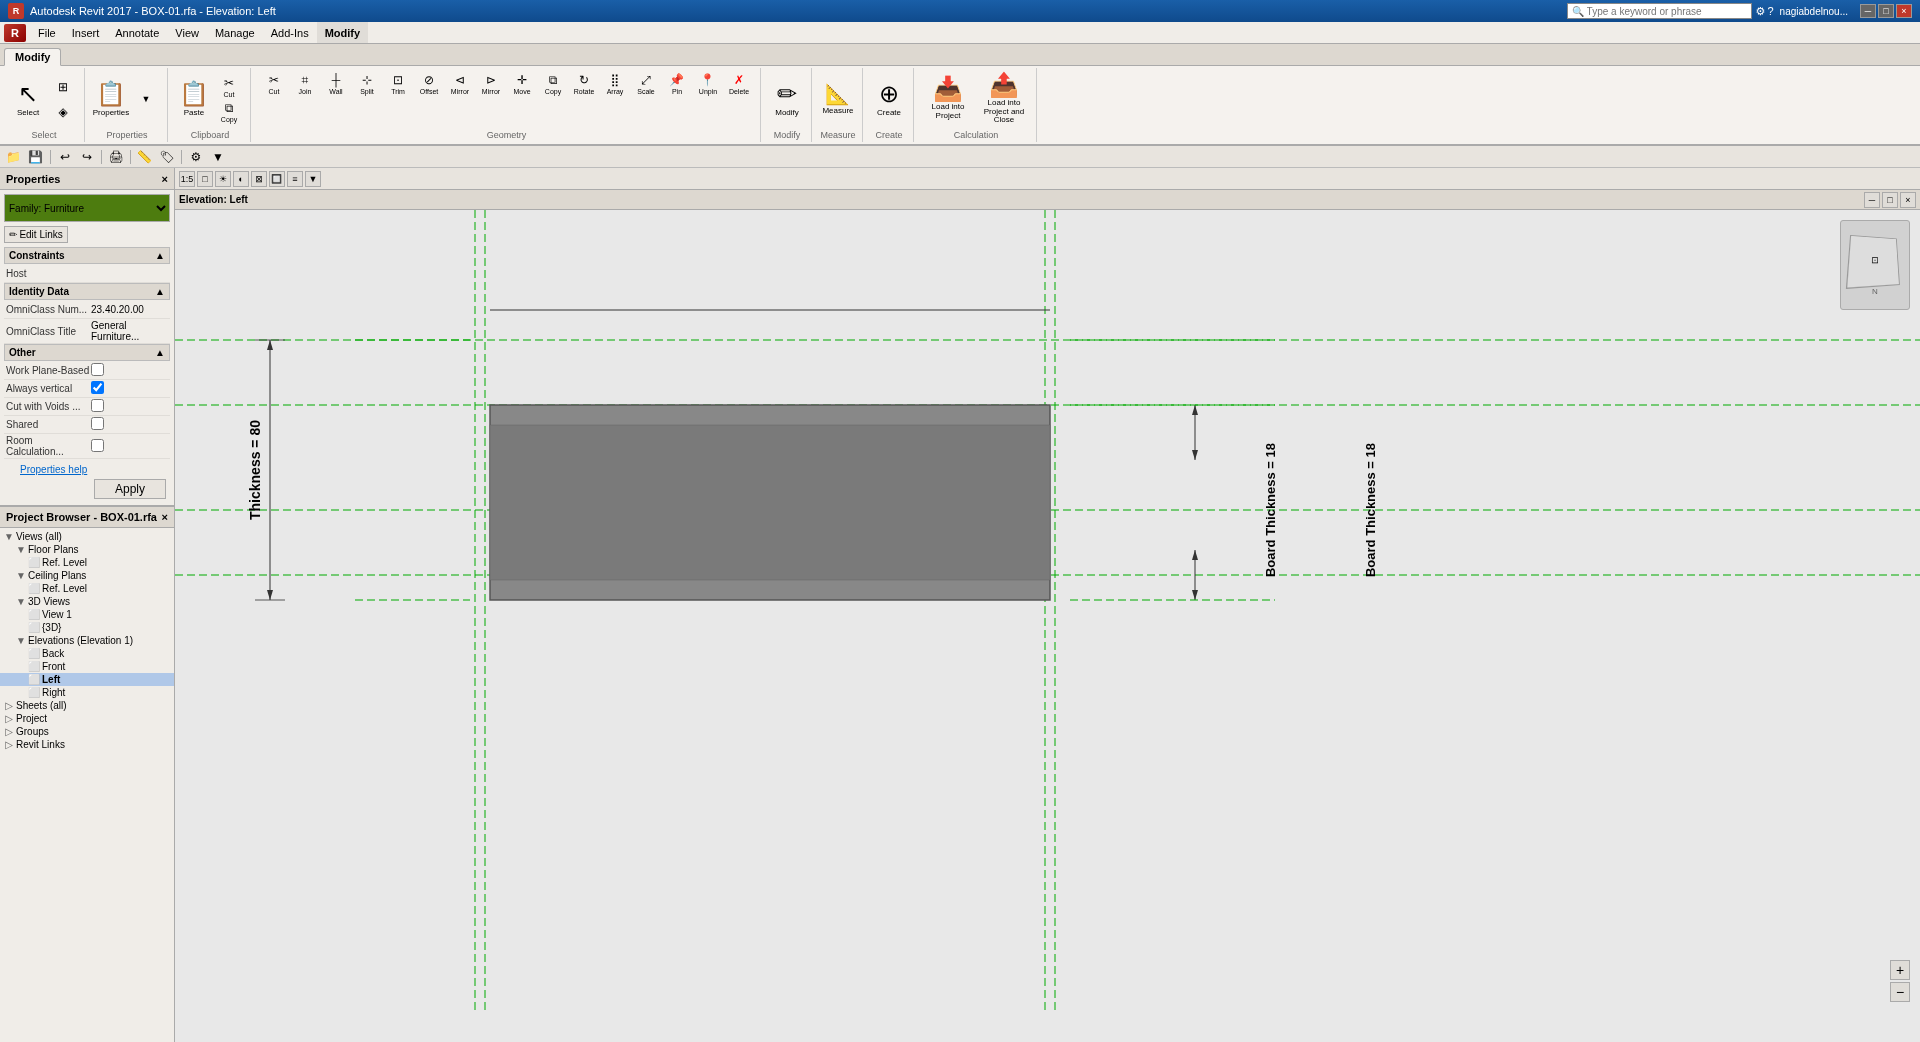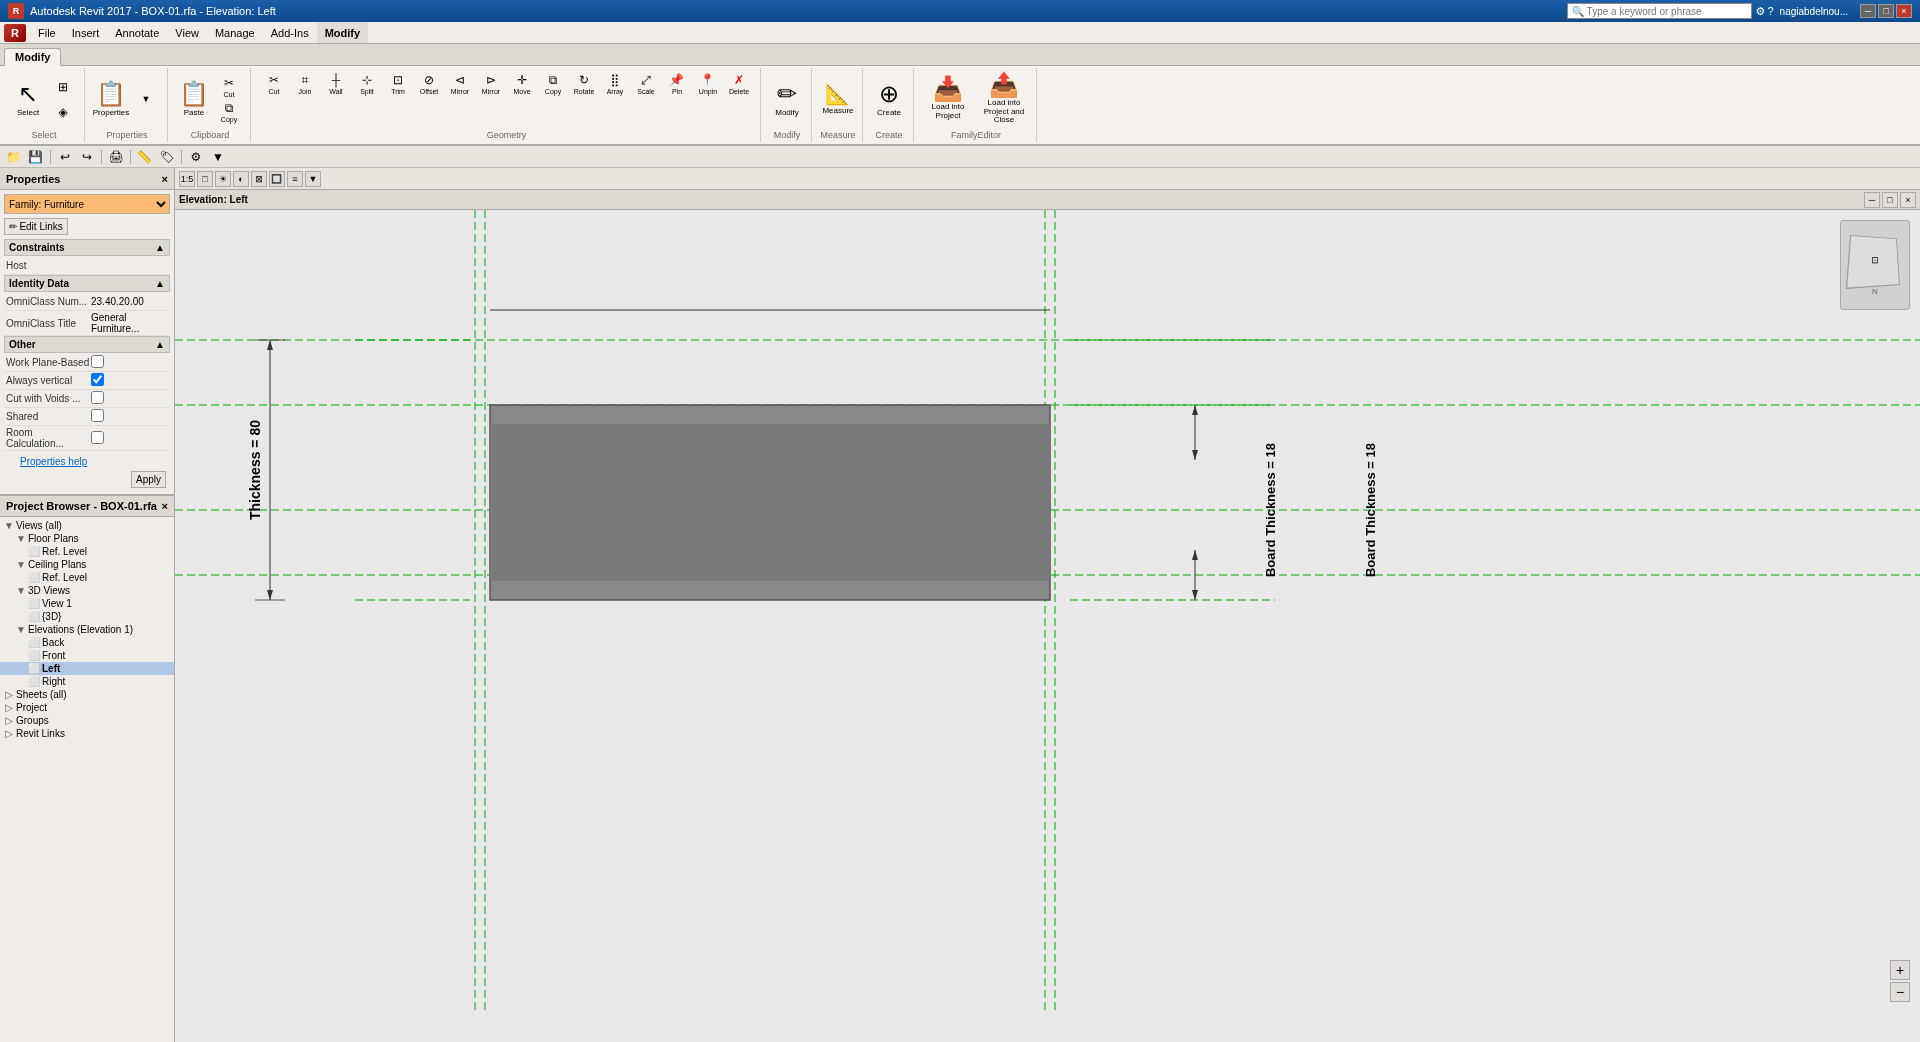--- a/index.html
+++ b/index.html
@@ -174,23 +174,23 @@
     }
     #properties-body { padding: 4px; }
     .prop-family-row {
       display: flex;
       align-items: center;
       gap: 4px;
       margin-bottom: 4px;
     }
     .prop-family-select {
       flex: 1;
-      height: 20px;
+      height: 28px;
       font-size: 10px;
-      background: #fdba74;
+      background: #4d7c0f;
       border: 1px solid #aaa;
     }
     .prop-edit-btn {
       display: flex;
       align-items: center;
       gap: 2px;
       padding: 2px 4px;
       font-size: 10px;
       background: #e8e4de;
       border: 1px solid #aaa;
@@ -215,21 +215,21 @@
       min-height: 18px;
       padding: 1px 2px;
       border-bottom: 1px solid #e0ddd8;
     }
     .prop-label { width: 85px; font-size: 10px; color: #333; flex-shrink: 0; }
     .prop-value { flex: 1; font-size: 10px; }
     .prop-value input[type="checkbox"] { margin: 0; }
     .prop-help { margin: 4px; }
     .prop-help a { font-size: 10px; color: #0066cc; text-decoration: underline; cursor: pointer; padding-left: 12px; }
     .prop-apply { display: flex; justify-content: flex-end; margin: 2px 4px; }
-    .apply-btn { padding: 2px 4px; font-size: 10px; background: #e8e4de; border: 1px solid #aaa; cursor: pointer; }
+    .apply-btn { padding: 2px 20px; font-size: 12px; background: #e8e4de; border: 1px solid #aaa; cursor: pointer; }
 
     
     #project-browser {
       flex: 1;
       overflow-y: auto;
     }
     #pb-header {
       height: 22px;
       background: #ddd8d0;
       display: flex;
@@ -505,21 +505,21 @@
       <div class="ribbon-group-content" style="gap:4px;">
         <div class="ribbon-btn large" style="width:52px;">
           <span class="btn-icon">📥</span>
           <span style="font-size:8px;text-align:center;line-height:1.1;">Load into Project</span>
         </div>
         <div class="ribbon-btn large" style="width:52px;">
           <span class="btn-icon">📤</span>
           <span style="font-size:8px;text-align:center;line-height:1.1;">Load into Project and Close</span>
         </div>
       </div>
-      <div class="ribbon-group-label">FamilyEditor</div>
+      <div class="ribbon-group-label">Calculation</div>
     </div>
   </div>
 </div>
 
 <div id="quick-access">
   <div class="qa-btn">📁</div>
   <div class="qa-btn">💾</div>
   <div class="qa-sep"></div>
   <div class="qa-btn">↩</div>
   <div class="qa-btn">↪</div>

